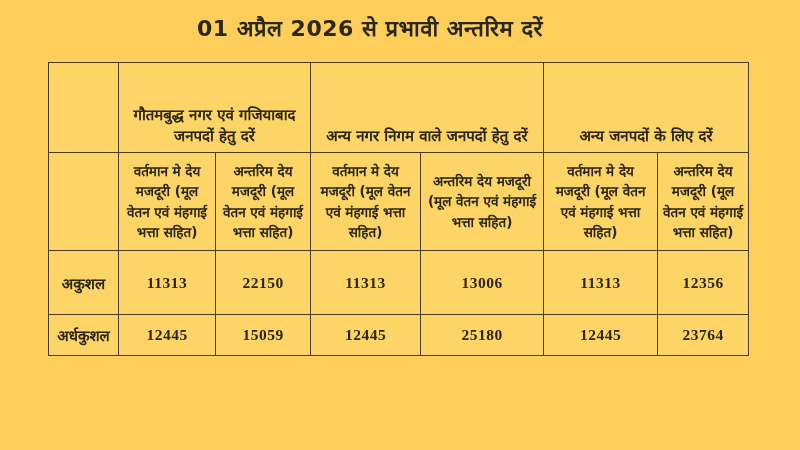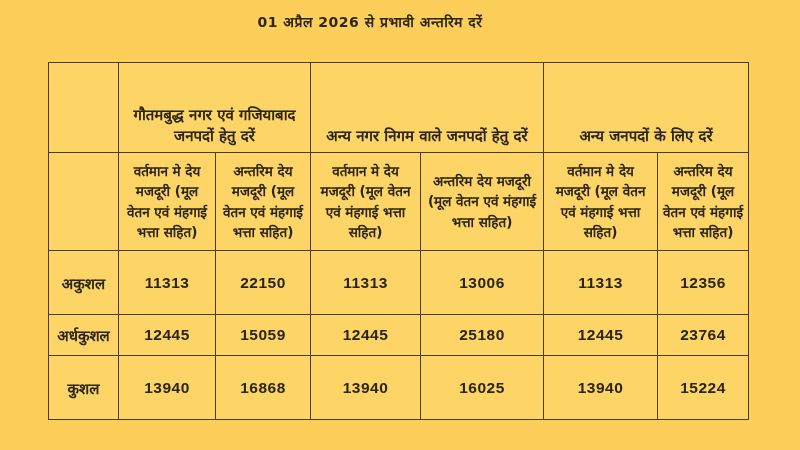--- a/index.html
+++ b/index.html
@@ -15,21 +15,21 @@
     position: relative;
     width: 800px;
     height: 450px;
   }
   .title {
     position: absolute;
     top: 12px;
     left: 0;
     width: 740px;
     text-align: center;
-    font-size: 14px;
+    font-size: 22px;
     font-weight: 700;
     color: #2b2715;
     letter-spacing: 0.5px;
   }
   table.rates {
     position: absolute;
     left: 48px;
     top: 62px;
     width: 700px;
     border-collapse: collapse;
@@ -63,21 +63,21 @@
     padding: 2px 5px;
   }
   td.rlabel {
     vertical-align: middle;
     font-size: 15px;
     font-weight: 600;
     padding: 2px 3px;
   }
   td.num {
     vertical-align: middle;
-    font-family: Liberation Sans, sans-serif;
+    font-family: Liberation Serif, serif;
     font-weight: 700;
     font-size: 15.5px;
     color: #1a150a;
     letter-spacing: 0.5px;
   }
 </style>
 </head>
 <body>
 
 <div class="page">
@@ -126,25 +126,16 @@
     <tr class="data-row-2">
       <td class="rlabel">अर्धकुशल</td>
       <td class="num">12445</td>
       <td class="num">15059</td>
       <td class="num">12445</td>
       <td class="num">25180</td>
       <td class="num">12445</td>
       <td class="num">23764</td>
     </tr>
 
-    <tr class="data-row-3">
-      <td class="rlabel">कुशल</td>
-      <td class="num">13940</td>
-      <td class="num">16868</td>
-      <td class="num">13940</td>
-      <td class="num">16025</td>
-      <td class="num">13940</td>
-      <td class="num">15224</td>
-    </tr>
   </tbody>
     </table>
 
 </div>
 
 </body></html>

